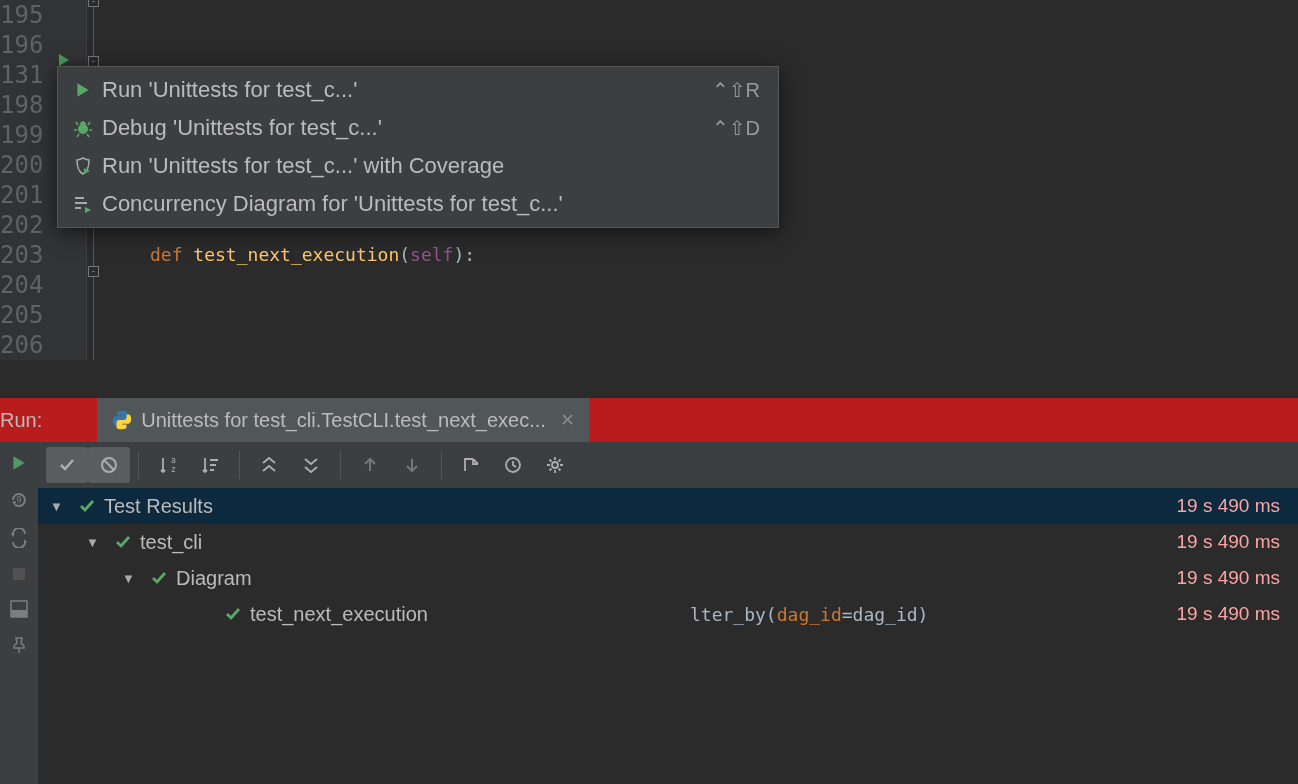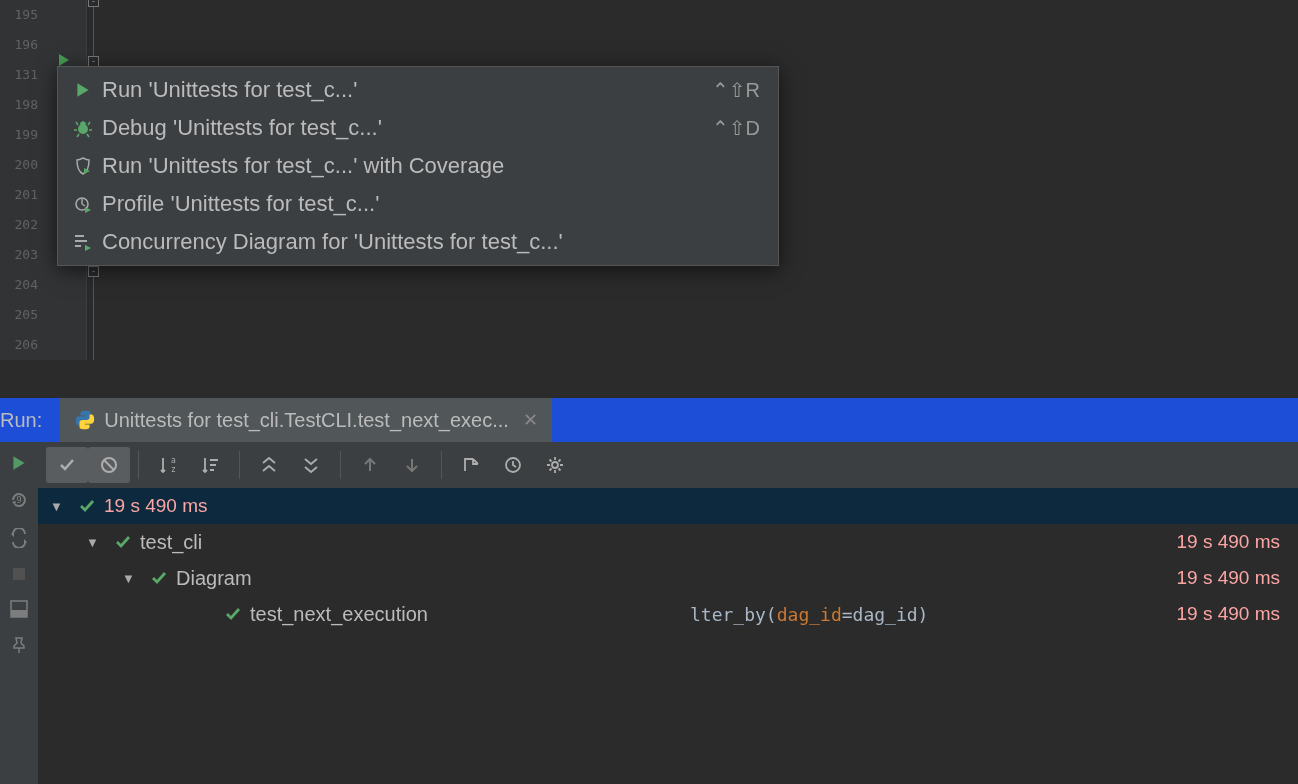--- a/index.html
+++ b/index.html
@@ -20,21 +20,21 @@
     height: 360px;
     background: #2b2b2b;
   }
   
   .gutter {
     width: 48px;
     background: #313335;
     color: #606366;
     text-align: right;
     padding-right: 10px;
-    font-size: 13px;
+    font-size: 24px;
     line-height: 30px;
   }
   .gutter .ln { height: 30px; }
   
   .gutter-icons {
     width: 38px;
     background: #313335;
     position: relative;
   }
   .run-tri-gutter {
@@ -112,23 +112,24 @@
   
   .divider-h {
     height: 38px;
     background: #2b2b2b;
   }
   
   .run-tab-bar {
     display: flex;
     align-items: center;
     height: 44px;
-    background: #1d4ed8;
+    background: #b91c1c;
     font-family: -apple-system, sans-serif;
     font-size: 20px;
+    gap: 37px;
   }
   .run-label {
     color: #bbb;
     padding: 0 18px 0 0;
   }
   .run-tab {
     display: flex;
     align-items: center;
     gap: 8px;
     background: #515658;
@@ -278,31 +279,20 @@
           <path d="M10 2 C6 4 4 4 4 4 C4 12 6 16 10 18 C14 16 16 12 16 4 C16 4 14 4 10 2 Z" fill="none" stroke="#aaa" stroke-width="1.5"></path>
           <path d="M11 12 L17 15 L11 18 Z" fill="#59a869"></path>
         </svg>
       </span>
     <span class="label">Run 'Unittests for test_c...' with Coverage</span>
     <span class="shortcut"></span>
   </div>
   <div class="mitem">
     <span class="icon-slot">
         <svg width="20" height="20" viewBox="0 0 20 20">
-          <circle cx="9" cy="10" r="6" fill="none" stroke="#aaa" stroke-width="1.6"></circle>
-          <path d="M9 10 L9 5 M9 10 L12 12" stroke="#aaa" stroke-width="1.5"></path>
-          <path d="M12 13 L18 16 L12 19 Z" fill="#59a869"></path>
-        </svg>
-      </span>
-    <span class="label">Profile 'Unittests for test_c...'</span>
-    <span class="shortcut"></span>
-  </div>
-  <div class="mitem">
-    <span class="icon-slot">
-        <svg width="20" height="20" viewBox="0 0 20 20">
           <rect x="2" y="3" width="9" height="2" fill="#aaa"></rect>
           <rect x="2" y="8" width="12" height="2" fill="#aaa"></rect>
           <rect x="2" y="13" width="6" height="2" fill="#aaa"></rect>
           <path d="M12 13 L18 16 L12 19 Z" fill="#59a869"></path>
         </svg>
       </span>
     <span class="label">Concurrency Diagram for 'Unittests for test_c...'</span>
     <span class="shortcut"></span>
   </div>
 </div>
@@ -433,20 +423,21 @@
     </div>
 
     <div class="tree">
       <div class="tree-row selected indent-1">
         <span class="expand">▼</span>
         <span class="check">
             <svg width="18" height="18" viewBox="0 0 18 18">
               <path d="M3 9l4 4 8-9" stroke="#59a869" stroke-width="2.8" fill="none"></path>
             </svg>
           </span>
+        <span class="name">Test Results</span>
         <span class="time">19 s 490 ms</span>
       </div>
       <div class="tree-row indent-2">
         <span class="expand">▼</span>
         <span class="check">
             <svg width="18" height="18" viewBox="0 0 18 18">
               <path d="M3 9l4 4 8-9" stroke="#59a869" stroke-width="2.8" fill="none"></path>
             </svg>
           </span>
         <span class="name">test_cli</span>

